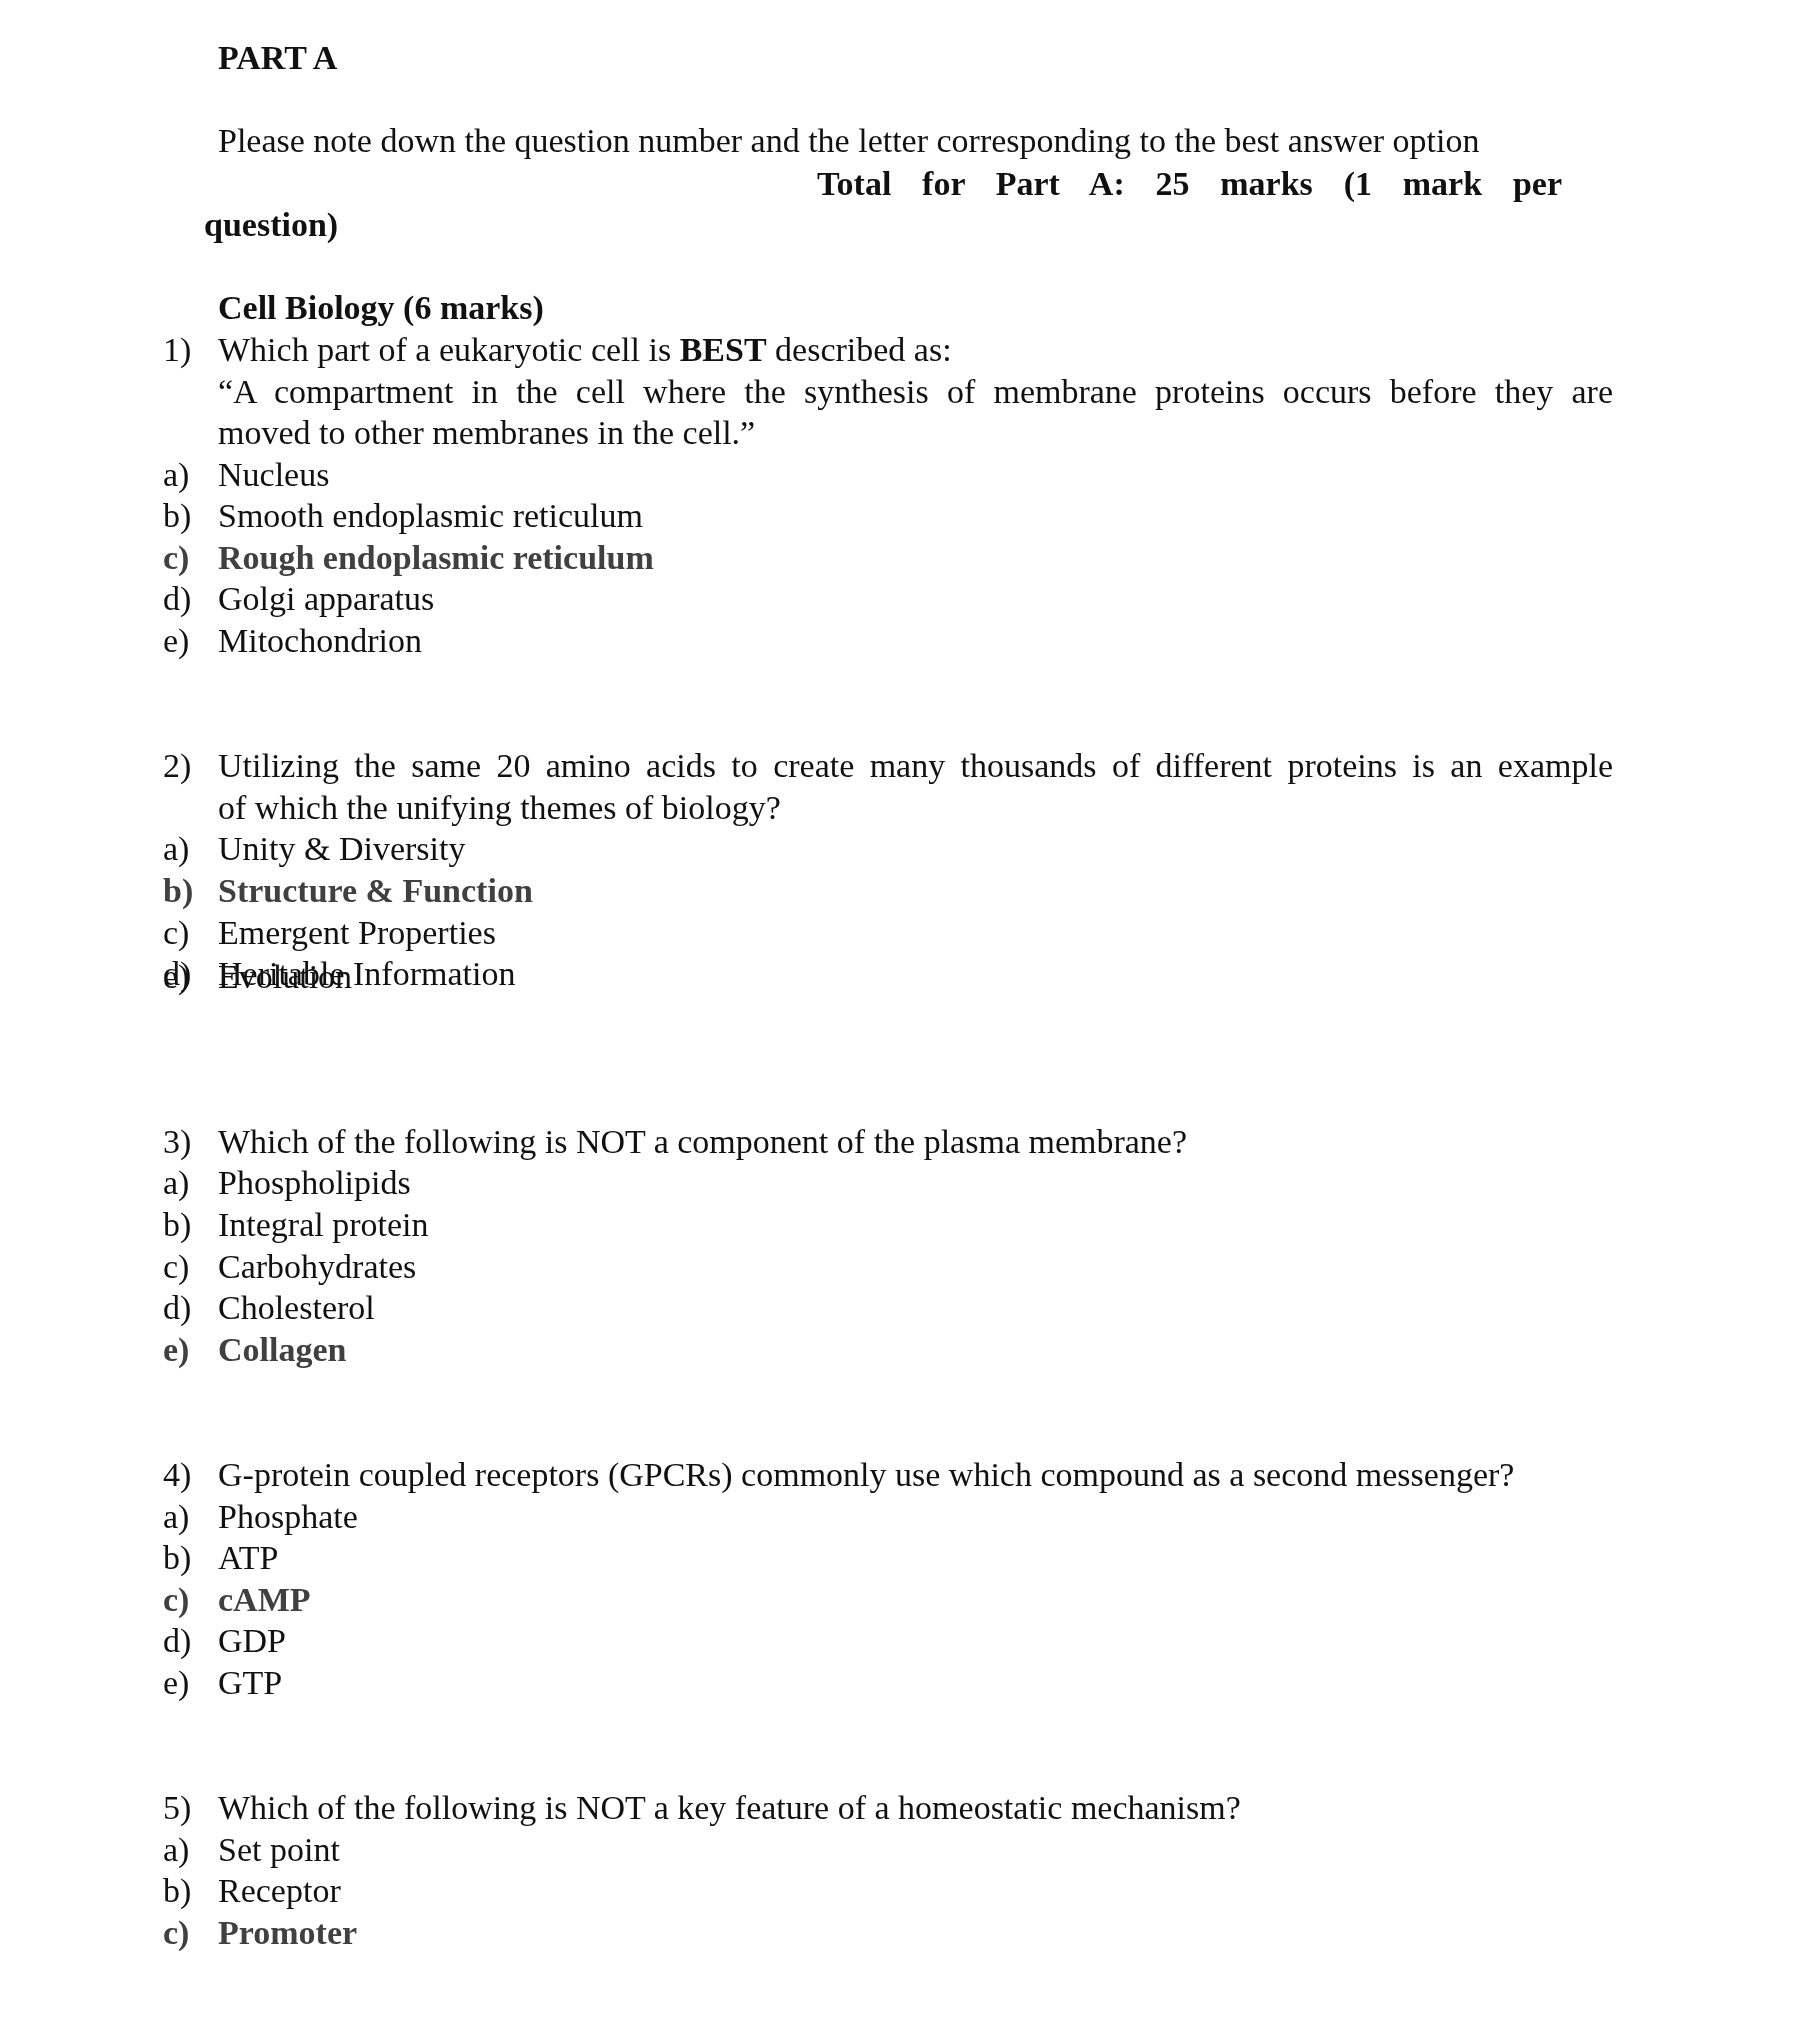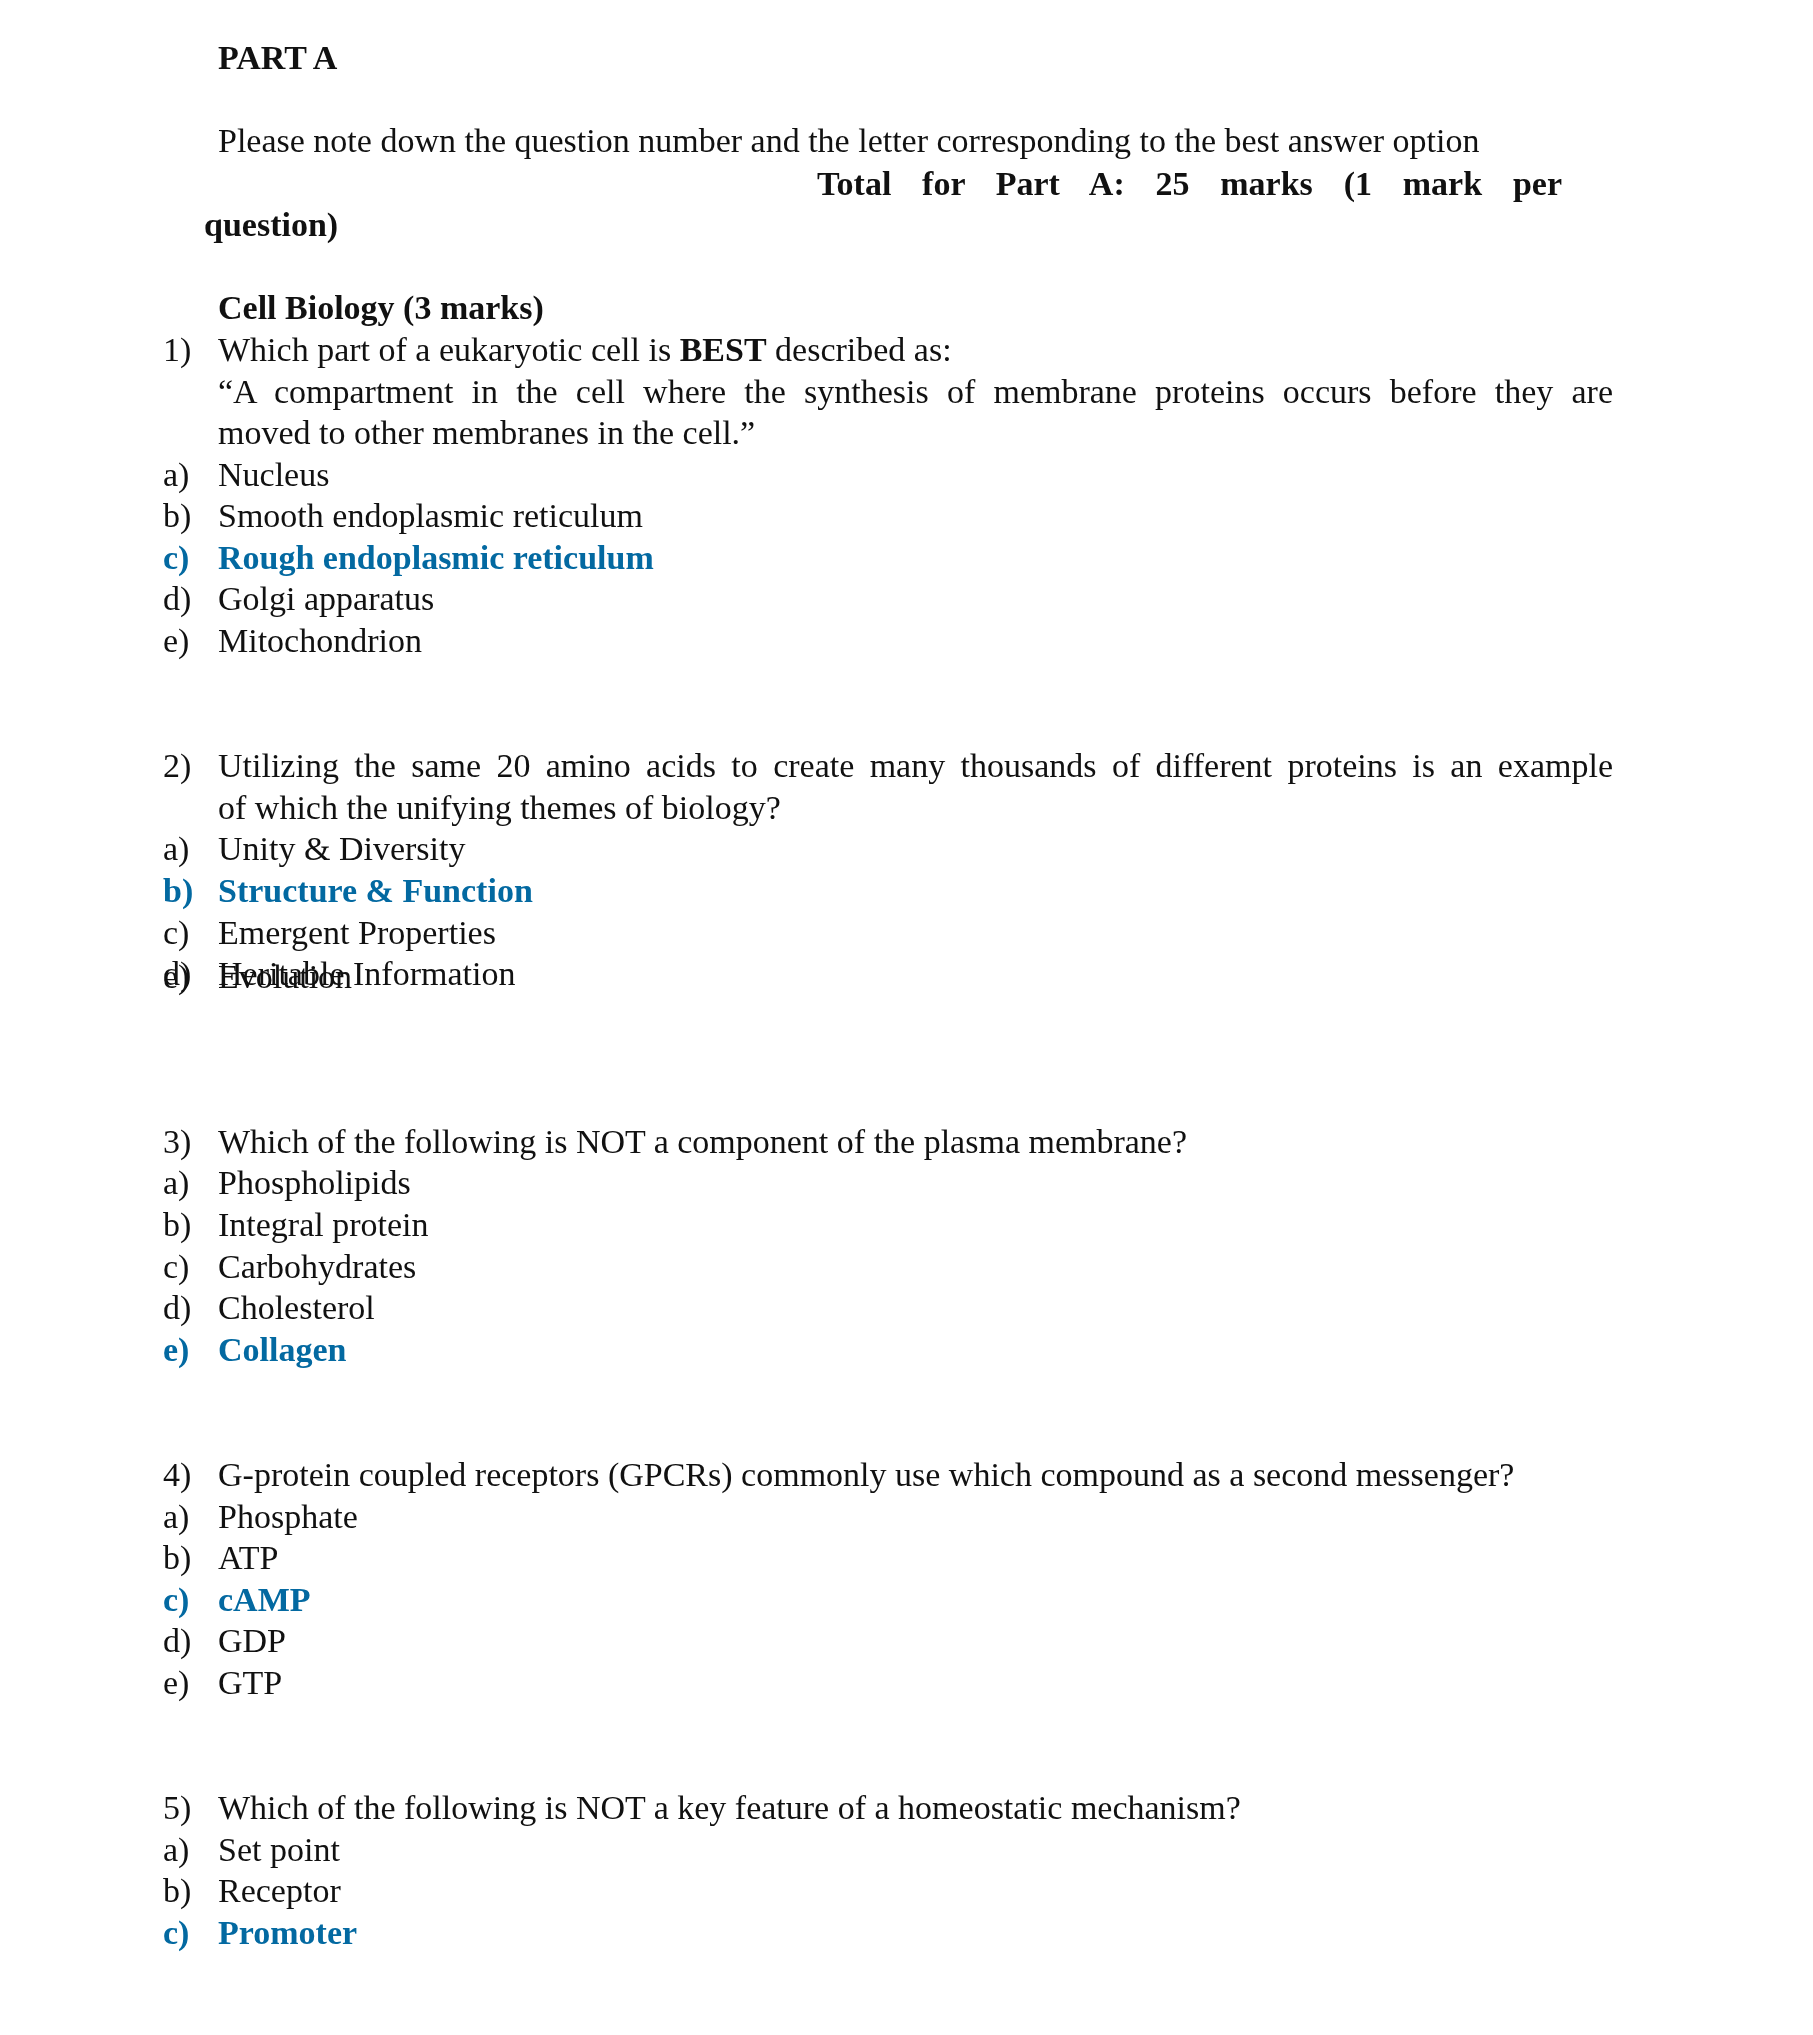--- a/index.html
+++ b/index.html
@@ -4,37 +4,37 @@
 <style>
   html, body { margin: 0; padding: 0; background: #ffffff; }
   body { width: 1814px; height: 2035px; position: relative; overflow: hidden;
          font-family: "Liberation Serif", "DejaVu Serif", serif; color: #111111; }
   .page { position: absolute; left: 0; top: 0; width: 1498px; height: 2035px; font-family: Liberation Serif, serif; }
   .line { position: absolute; font-size: 34px; line-height: 42px; white-space: nowrap; }
   .txt { left: 218px; }
   .num { left: 163px; }
   .justify { left: 218px; width: 1395px; white-space: normal; text-align: justify; text-align-last: justify; }
   .bold { font-weight: bold; }
-  .correct { color: #0369a1; font-weight: bold; }
+  .correct { color: #404040; font-weight: bold; }
   .opt { position: absolute; left: 163px; font-size: 34px; line-height: 42px; white-space: nowrap; }
   .opt .lbl { display: inline-block; width: 55px; }
   .q-num { display: inline-block; width: 55px; }
   .total { left: 817px; width: 745px; white-space: normal; text-align: justify; text-align-last: justify; font-weight: bold; }
 </style>
 </head>
 <body>
 
 <div class="page">
 
   <div class="line txt bold" style="top:37px">PART A</div>
   <div class="line txt" style="top:120px">Please note down the question number and the letter corresponding to the best answer option</div>
   <div class="line total" style="top:163px">Total for Part A: 25 marks (1 mark per</div>
   <div class="line bold" style="top:204px; left:204px">question)</div>
 
-  <div class="line txt bold" style="top:287px">Cell Biology (3 marks)</div>
+  <div class="line txt bold" style="top:287px">Cell Biology (6 marks)</div>
 
   <div class="line num" style="top:329px">
     <span class="q-num">1)</span><span>Which part of a eukaryotic cell is </span><span class="bold">BEST</span><span> described as:</span>
   </div>
   <div class="line txt" style="top:412px">moved to other membranes in the cell.”</div>
   <div class="line justify" style="top:371px">“A compartment in the cell where the synthesis of membrane proteins occurs before they are</div>
   <div id="q0-opts">
       <div class="opt" style="top: 454px;"><span class="lbl">a)</span><span>Nucleus</span></div>
       <div class="opt" style="top: 495px;"><span class="lbl">b)</span><span>Smooth endoplasmic reticulum</span></div>
       <div class="opt correct" style="top: 537px;"><span class="lbl">c)</span><span>Rough endoplasmic reticulum</span></div>

